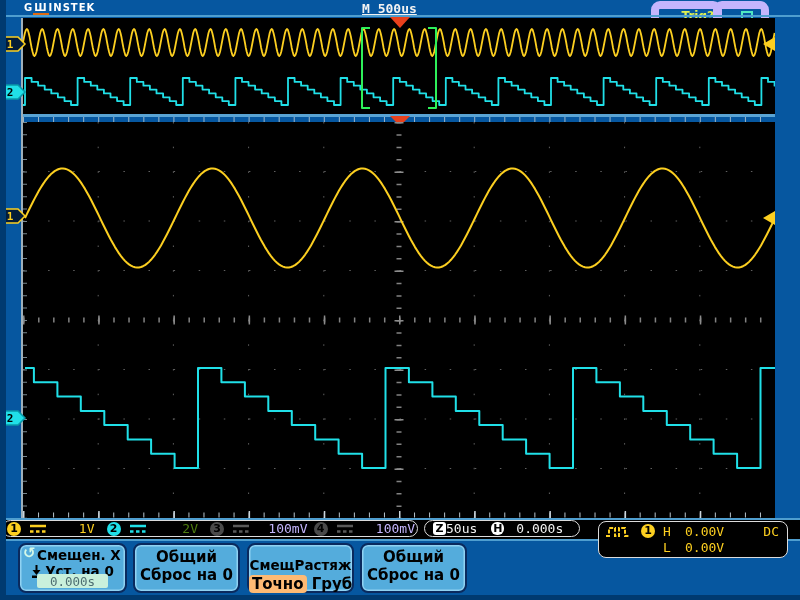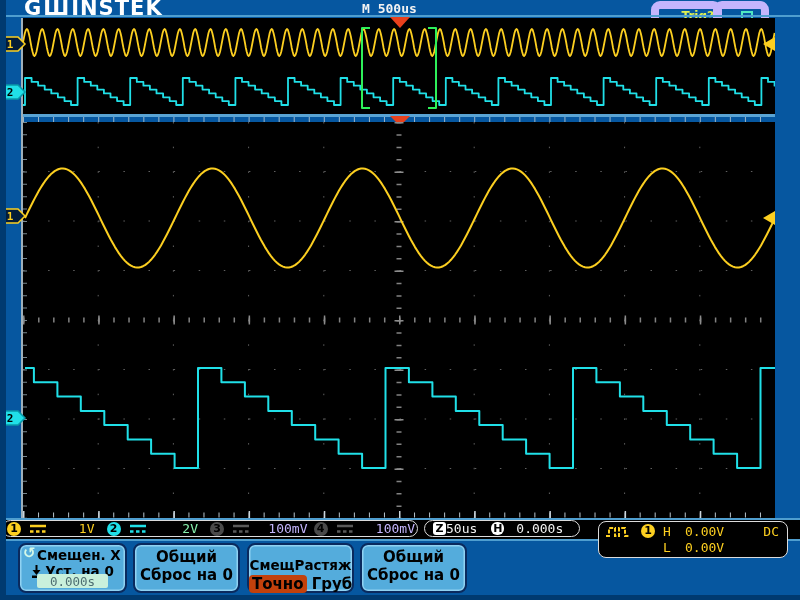--- a/index.html
+++ b/index.html
@@ -2,23 +2,23 @@
 <html><head>
 <meta charset="utf-8">
 <style>
   html,body{margin:0;padding:0;}
   .screen{position:relative;width:800px;height:600px;background:#0657a0;overflow:hidden;
           font-family:"DejaVu Sans",sans-serif;}
   .mono{font-family:"DejaVu Sans Mono",monospace;}
   .abs{position:absolute;}
   
   .brand{left:24px;top:0;height:16px;line-height:16px;color:#fff;font-weight:bold;
-         font-size:21px;letter-spacing:1px;}
+         font-size:10px;letter-spacing:1px;}
   .brand .wmark{border-bottom:3px solid #e06a10;padding:0 1px;}
-  .tb-label{left:362px;top:1px;color:#f2f2f2;font-size:13px;font-weight:bold;}
+  .tb-label{left:362px;top:1px;color:#f2f2f2;font-size:13px;font-weight:bold;text-decoration:underline;}
   .pill{border:8px solid #c4b5fd;border-radius:9px;height:13px;display:flex;
         align-items:center;justify-content:flex-end;}
   .trig-pill{left:651px;top:1px;width:55px;color:#dff050;font-size:12px;font-weight:bold;}
   .pulse-pill{left:713px;top:1px;width:40px;}
   .sep{left:0;width:800px;height:2px;background:#4f9ecf;}
   
   .blackarea{background:#000;}
   .grayline{left:21px;top:18px;width:2px;height:500px;background:#9fb0ba;}
   .rulerline{left:23px;top:114px;width:752px;height:3px;background:#5aa4d4;}
   
@@ -31,35 +31,35 @@
             border-right:12px solid #fccf20;}
   
   .statusstrip{left:0;top:520px;width:800px;height:19px;background:#000;}
   .sbox{border:1.5px solid #dcdcdc;border-radius:9px;background:#000;display:flex;align-items:center;}
   .chgroupbox{left:2px;top:520px;width:414px;height:15px;}
   .chgroup{display:flex;align-items:center;width:25%;}
   .circlenum{display:inline-block;width:14px;height:14px;border-radius:50%;text-align:center;
              line-height:14px;font-size:11px;font-weight:bold;color:#000;flex:0 0 auto;}
   .bg-y{background:#fccf20;} .bg-c{background:#20e0e8;} .bg-g{background:#4a4a4a;}
   .chscale{font-size:13px;margin-left:auto;margin-right:12px;}
-  .col-y{color:#fccf20;} .col-c{color:#86efac;} .col-g{color:#c4b5fd;}
+  .col-y{color:#fccf20;} .col-c{color:#4d7c0f;} .col-g{color:#c4b5fd;}
   .zbox{left:424px;top:520px;width:154px;height:15px;}
   .badge{display:inline-block;width:13px;height:13px;background:#fff;color:#000;border-radius:3px;
          text-align:center;line-height:13px;font-size:11px;font-weight:bold;flex:0 0 auto;}
   .zbox .txt{color:#f2f2f2;font-size:13px;}
   .trigbox{left:598px;top:521px;width:188px;height:35px;border:1.5px solid #dcdcdc;
            border-radius:8px;background:#000;z-index:12;}
   .trigbox .row{position:absolute;left:0;width:100%;height:16px;}
   
   .softbtn{top:543px;height:46px;background:#54acdc;border:2px solid #0a2a5e;border-radius:8px;
            box-shadow:inset 0 0 0 1.5px #90d2f2;color:#000;z-index:11;}
   .softbtn .t{font-weight:bold;font-size:13.5px;text-align:center;white-space:nowrap;overflow:hidden;}
   .softbtn .big{font-size:15px;}
   .valuebox{background:#c9f0dc;color:#4e6e72;font-size:12.5px;text-align:center;border-radius:2px;}
-  .hl{background:#c2410c;border-radius:4px;padding:0 3px;}
+  .hl{background:#fdba74;border-radius:4px;padding:0 3px;}
   .darkedge-l{left:0;top:0;width:6px;height:600px;background:#003a70;}
   .darkedge-b{left:0;top:595px;width:800px;height:5px;background:#003a70;}
 </style>
 </head>
 <body>
 
 <div class="screen">
 
   <div class="abs brand"><span>G</span><span class="wmark">Ш</span><span>INSTEK</span></div>
   <div class="abs tb-label mono">M 500us</div>

